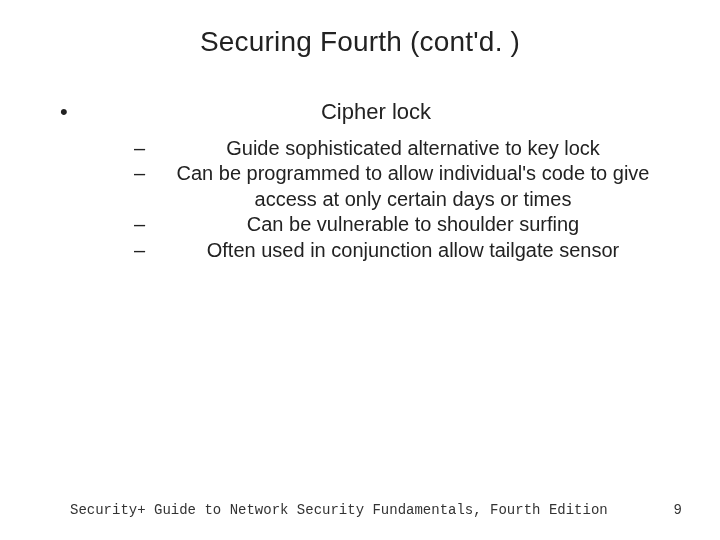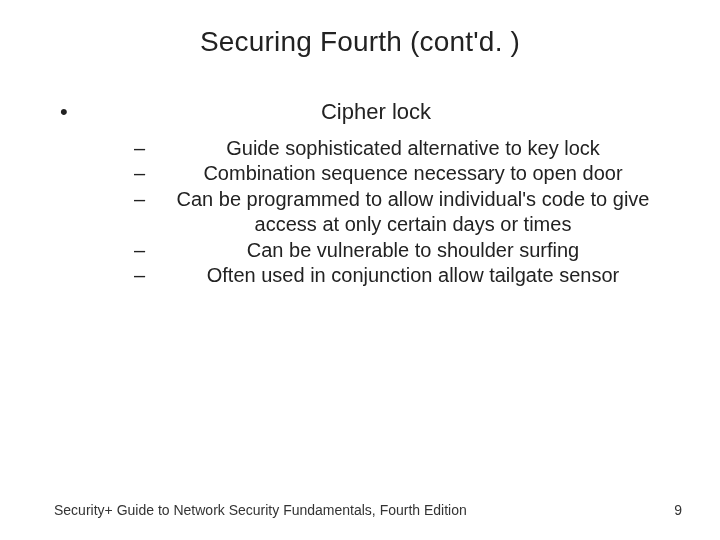--- a/index.html
+++ b/index.html
@@ -60,45 +60,45 @@
     }
     .level2 li::before {
       content: "–";
       position: absolute;
       left: 0;
       top: 0;
     }
     .footer {
       position: absolute;
       bottom: 22px;
-      left: 54px;
+      left: 70px;
       right: 38px;
       display: flex;
       justify-content: space-between;
       align-items: flex-end;
       font-size: 14px;
       color: #333;
+      font-family: Liberation Mono, monospace;
     }
     .page-num {
       font-size: 14px;
     }
   </style>
 </head>
 <body>
 
 <div class="slide">
   <h1 class="title">Securing Fourth (cont'd. )</h1>
 
   <div class="content">
     <ul class="level1">
       <li>
         <span>Cipher lock</span>
         <ul class="level2">
           <li>Guide sophisticated alternative to key lock</li>
-          <li>Combination sequence necessary to open door</li>
           <li>Can be programmed to allow individual's code to give access at only certain days or times</li>
           <li>Can be vulnerable to shoulder surfing</li>
           <li>Often used in conjunction allow tailgate sensor</li>
         </ul>
       </li>
     </ul>
   </div>
 
   <div class="footer">
     <span>Security+ Guide to Network Security Fundamentals, Fourth Edition</span>

